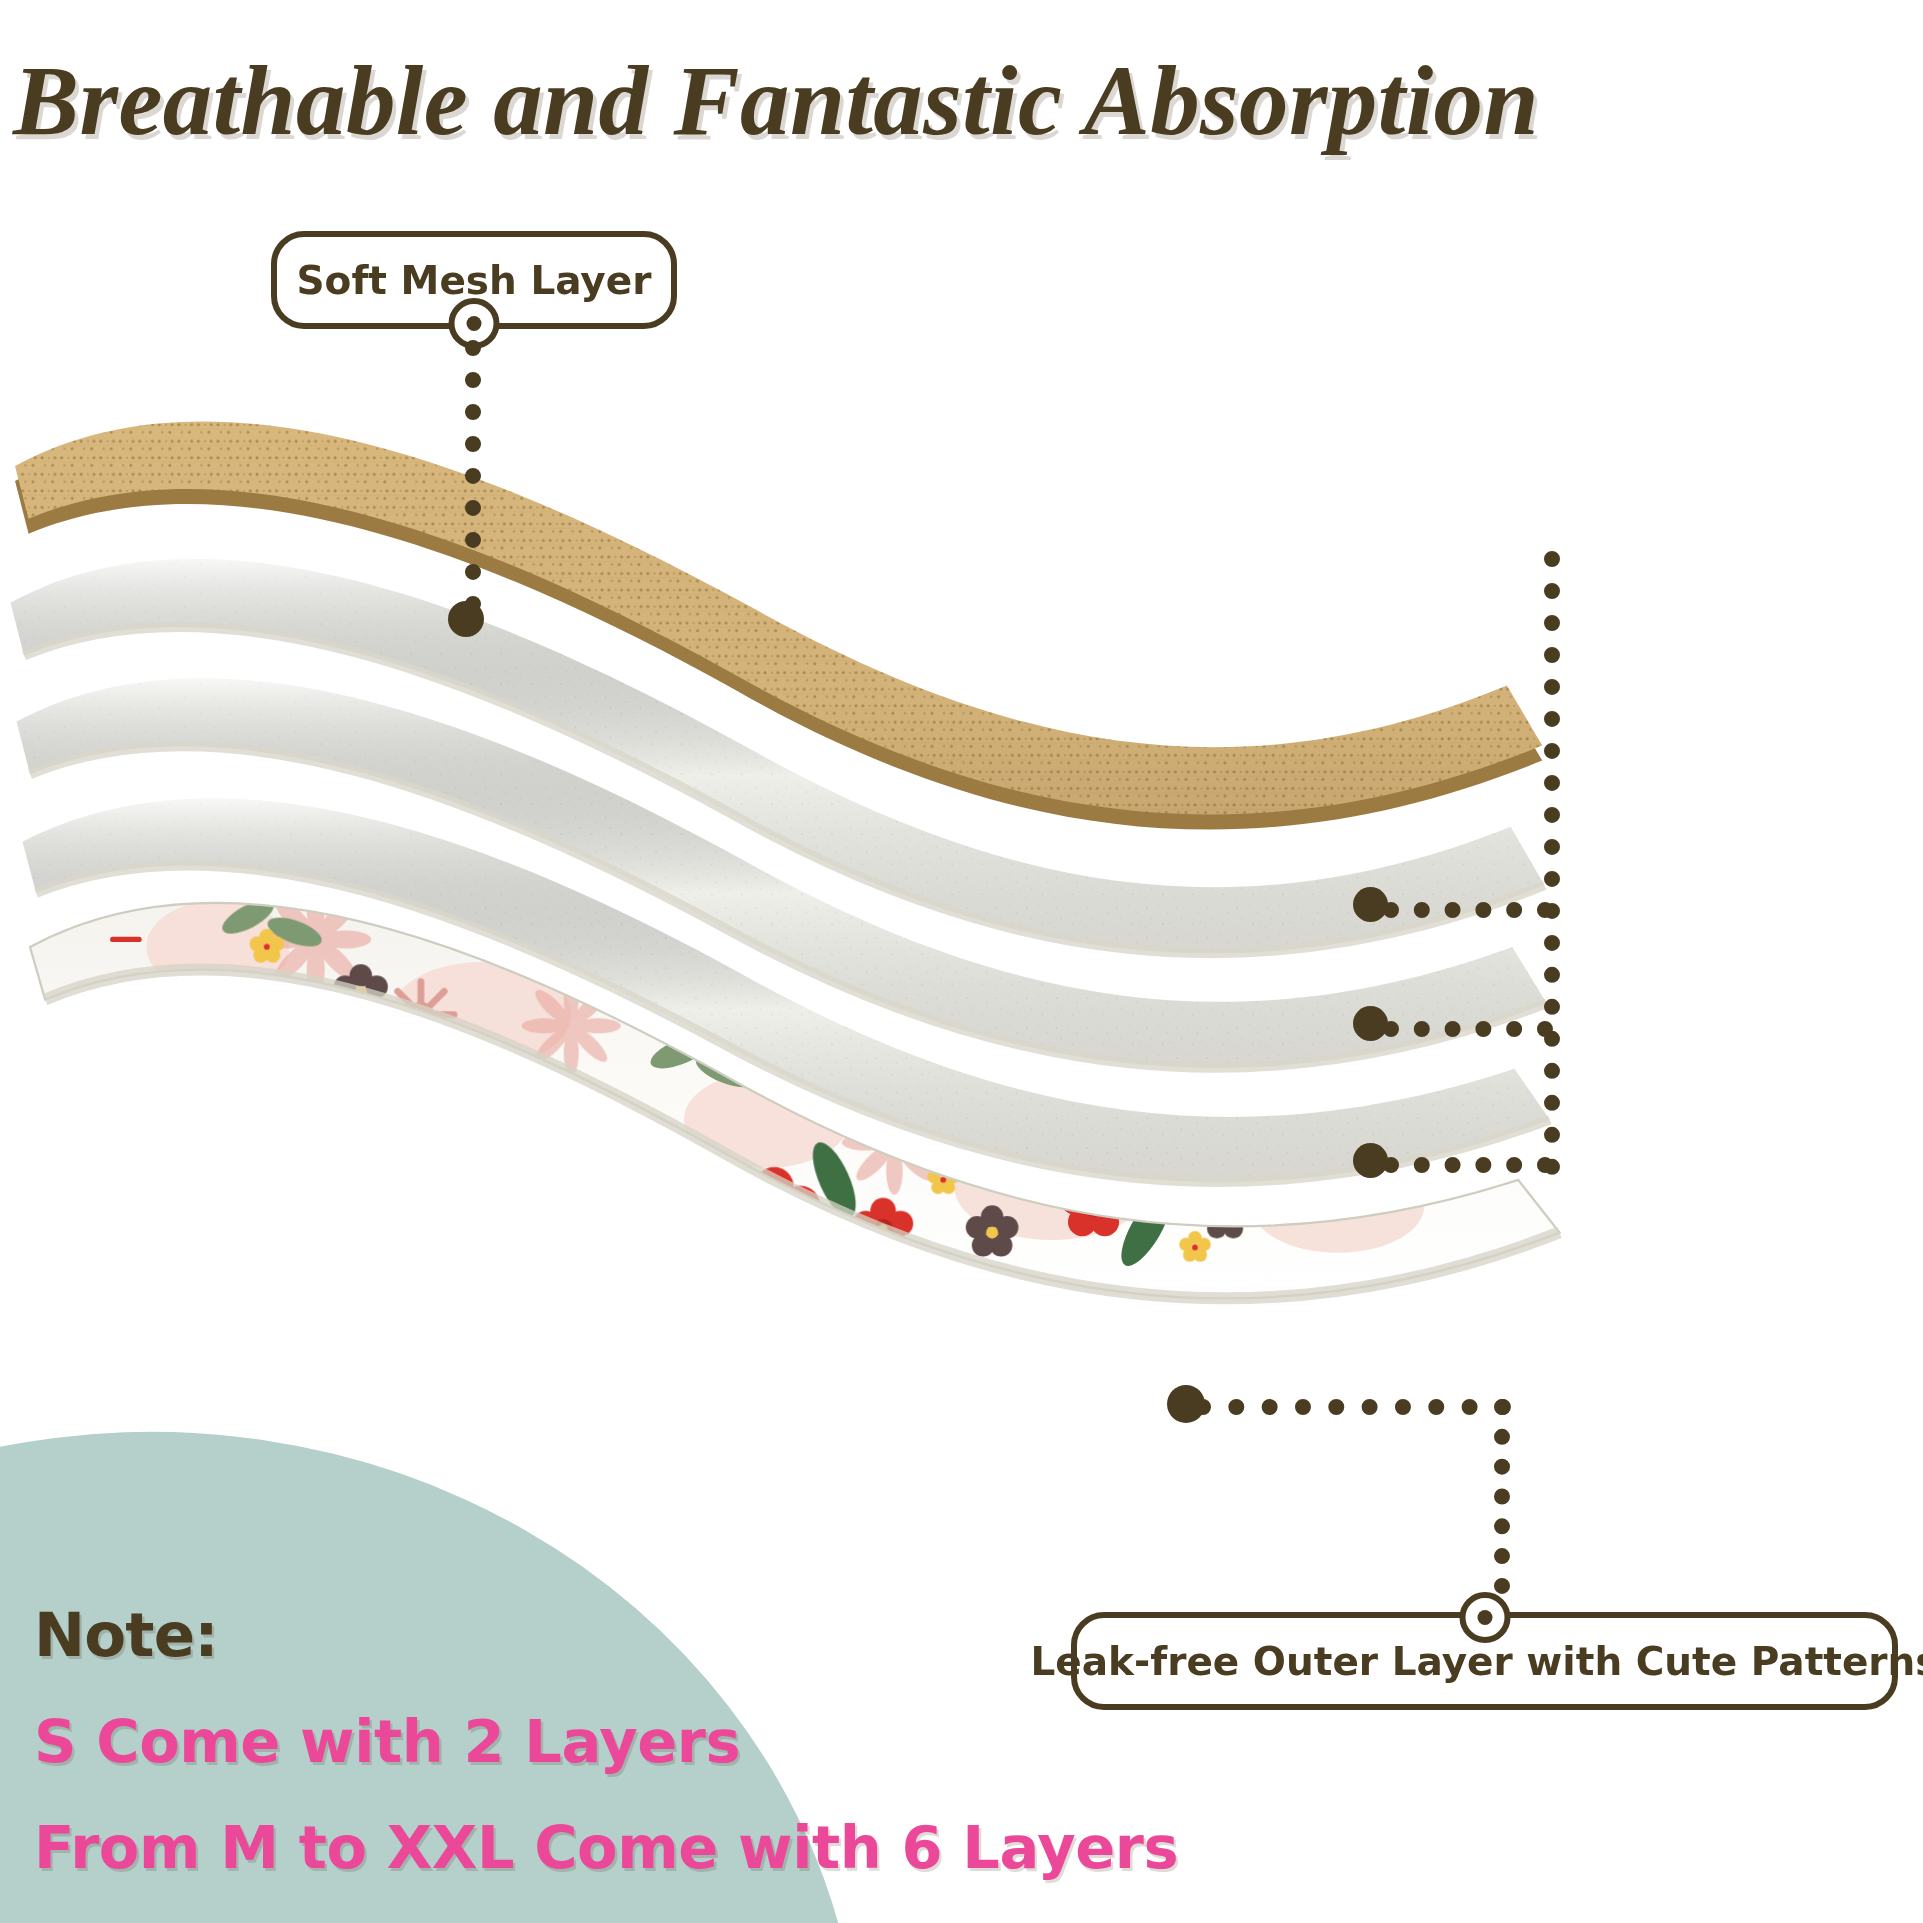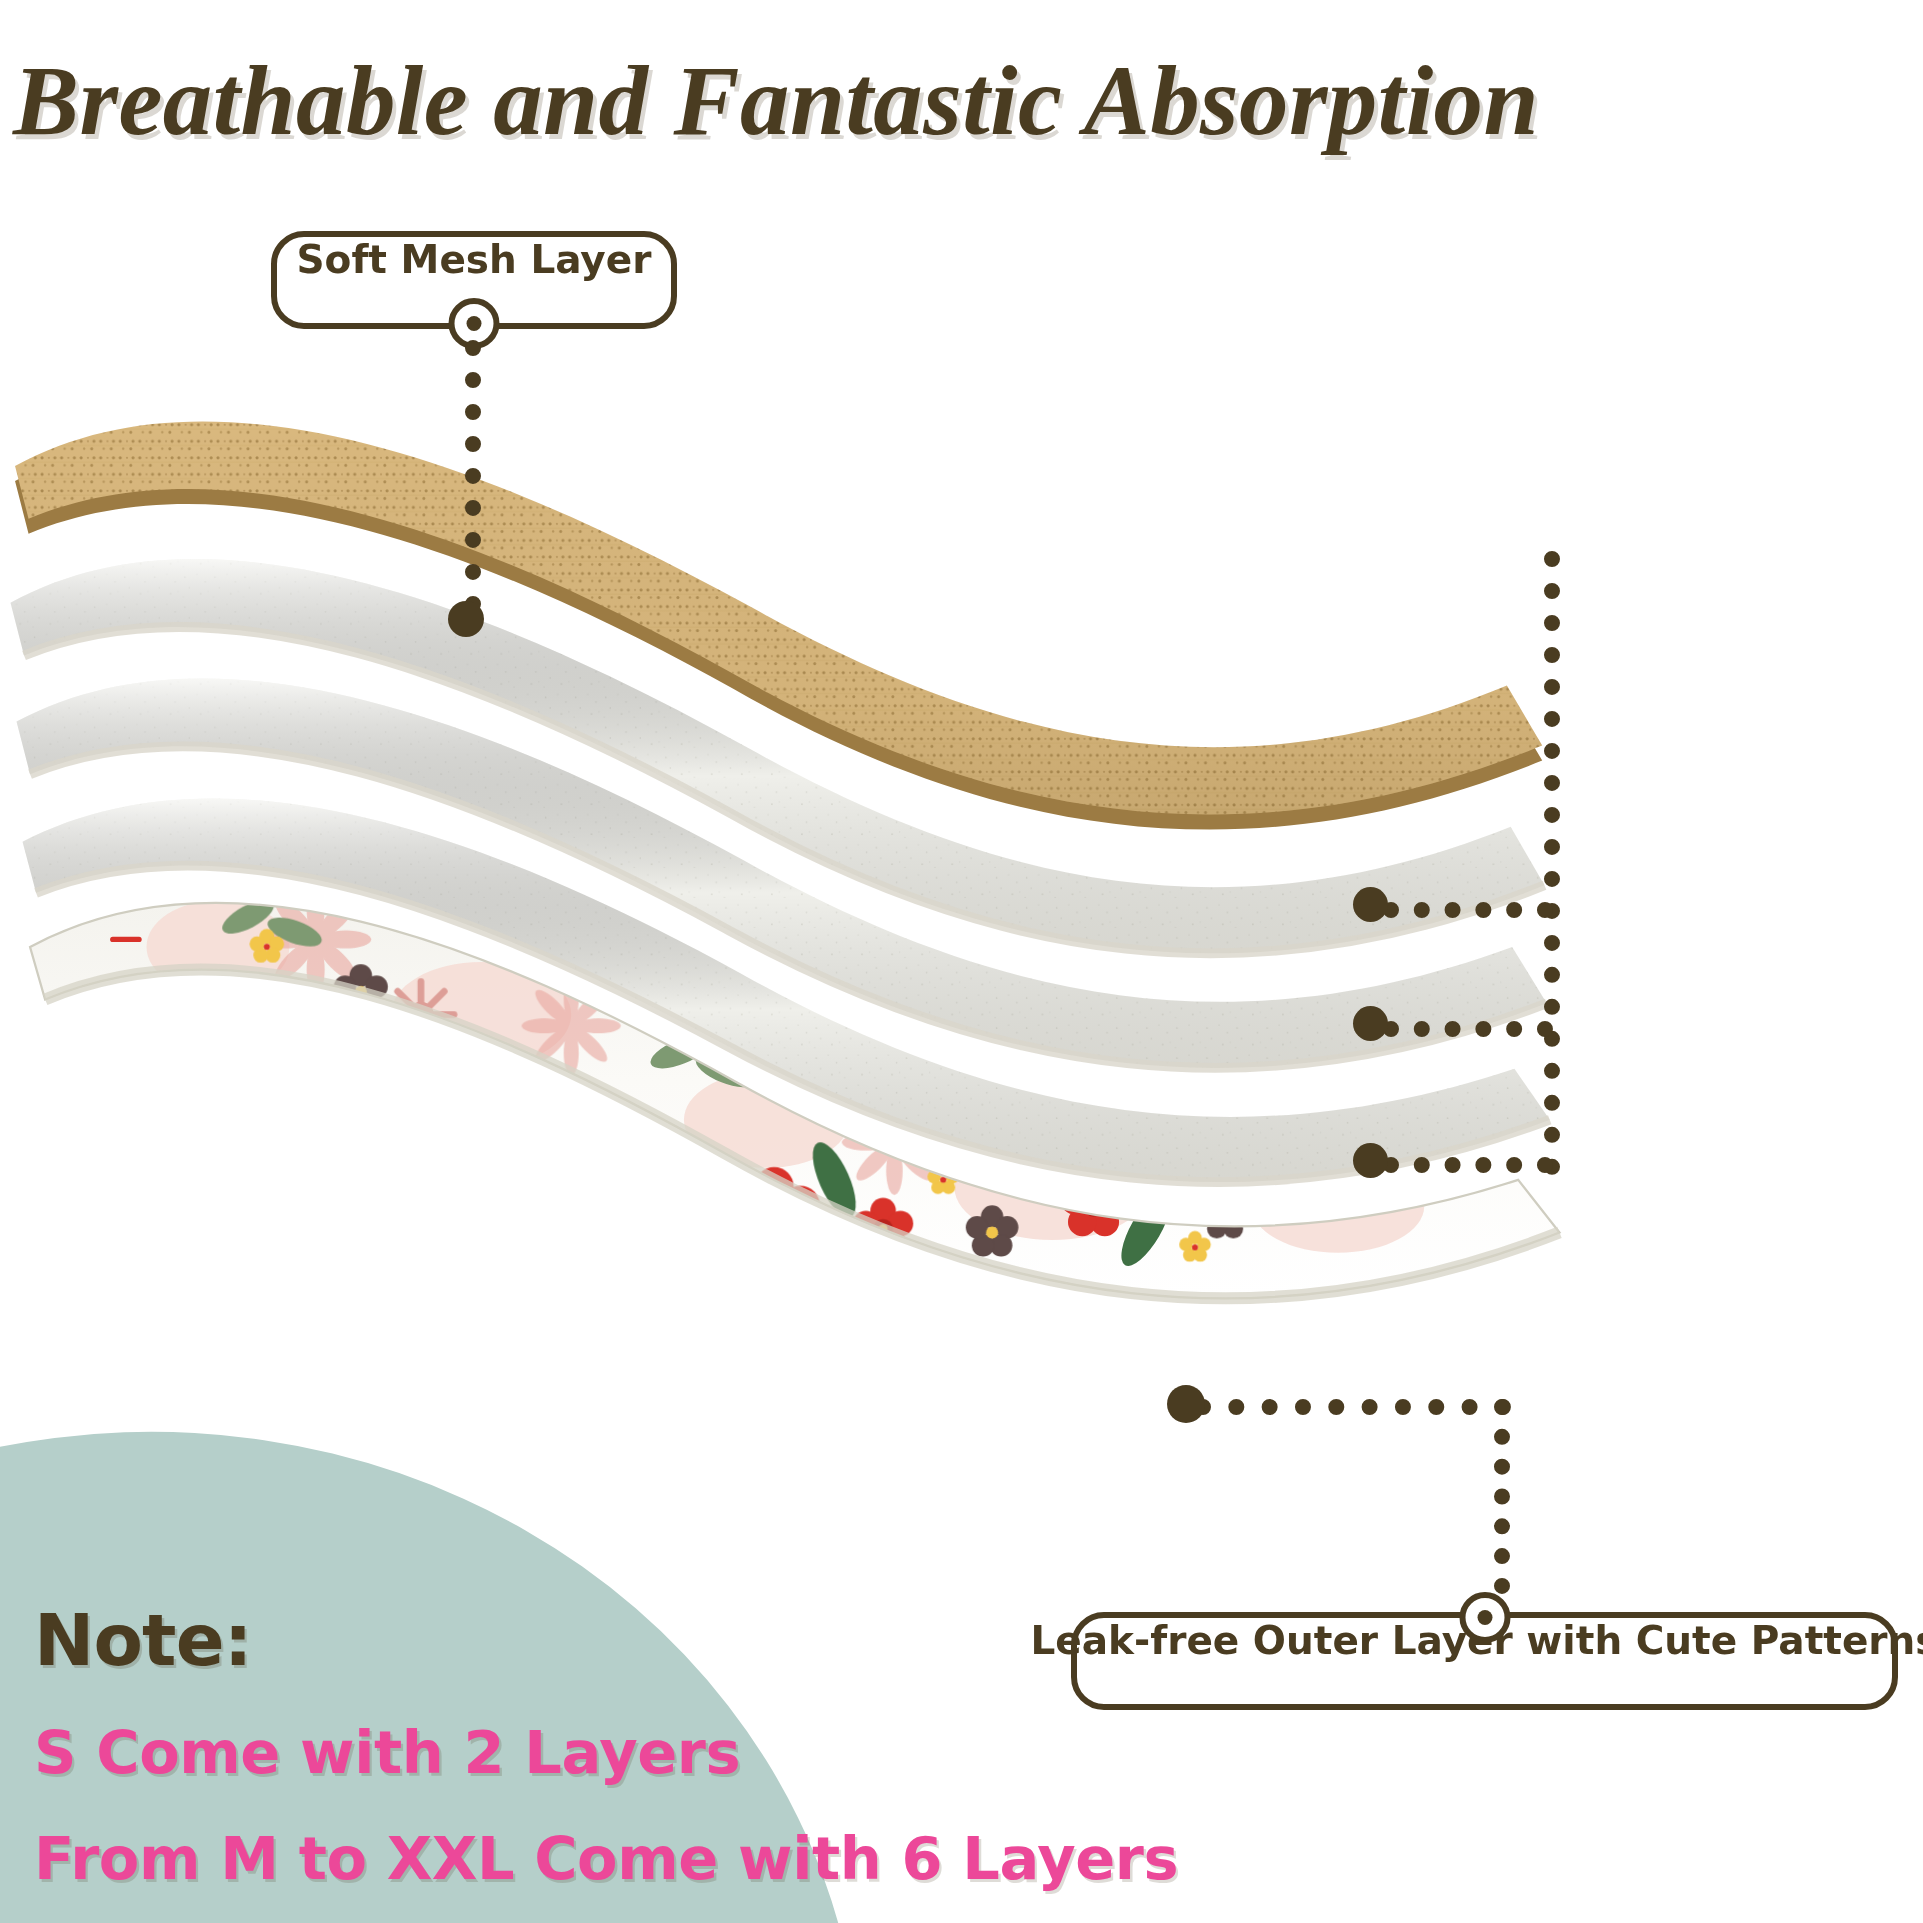--- a/index.html
+++ b/index.html
@@ -19,36 +19,36 @@
   }
 
   
   .note-blob{
     position:absolute;left:-571px;top:1432px;width:1428px;height:1067px;
     background:#b5cfca;border-radius:50% 50% 0 0 / 62% 62% 0 0;
     transform:rotate(-2deg);
   }
   .note-wrap{position:absolute;left:34px;top:1604px;width:1172px;}
   .note-head{
-    font-family:"DejaVu Sans",sans-serif;font-weight:700;font-size:72px;
+    font-family:"DejaVu Sans",sans-serif;font-weight:700;font-size:61px;
     color:#4a3c21;line-height:1;letter-spacing:-0.8px;
     text-shadow:2.3px 3px 0 rgba(74,60,33,.20);
   }
   .note-line{
     font-family:"DejaVu Sans",sans-serif;font-weight:700;font-size:59px;
     color:#ec4899;line-height:1;letter-spacing:-0.4px;margin-top:47px;
     text-shadow:2.3px 3px 0 rgba(74,60,33,.18);
     white-space:nowrap;
   }
 
   
   .pill{
     position:absolute;box-sizing:border-box;
     border:6.8px solid #4a3c21;border-radius:33px;background:#fff;
-    display:flex;justify-content:center;
+    display:flex;align-items:center;justify-content:center;
     font-family:"DejaVu Sans",sans-serif;font-weight:700;color:#4a3c21;
     white-space:nowrap;
   }
   .pill .ring{
     position:absolute;width:39px;height:39px;border-radius:50%;
     background:#fff;border:6.8px solid #4a3c21;
     display:flex;align-items:center;justify-content:center;
   }
   .pill .ring::after{content:"";width:15px;height:15px;border-radius:50%;background:#4a3c21;}
   .ring.bottom{left:50%;bottom:-25.6px;transform:translateX(-50%);}

